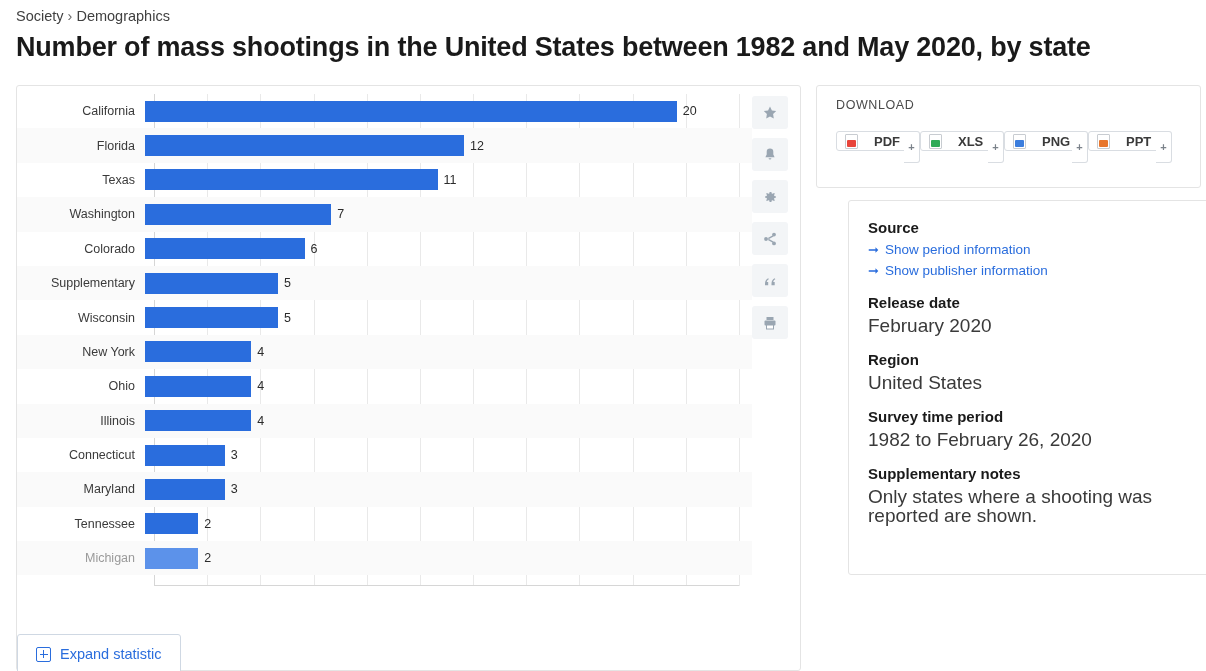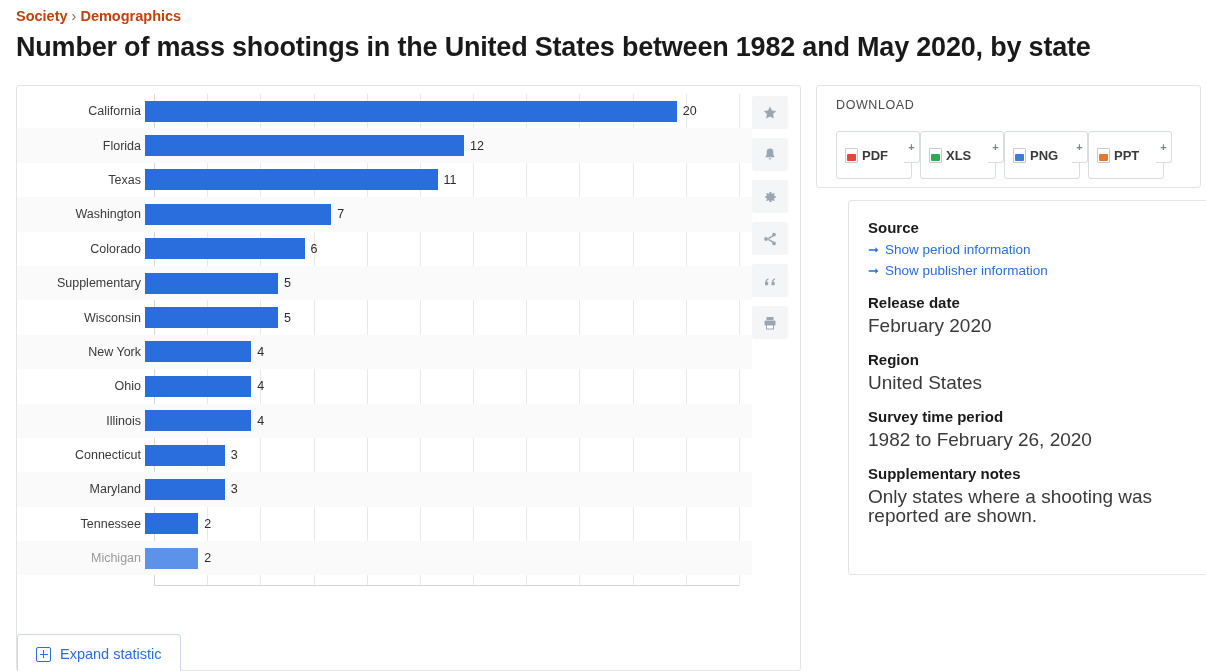--- a/index.html
+++ b/index.html
@@ -11,21 +11,21 @@
     color: #2b2b2b;
     overflow: hidden;
   }
   #root { position: relative; width: 1206px; height: 671px; }
 
   
   .breadcrumb {
     position: absolute; left: 16px; top: 8px;
     font-size: 14.5px; color: #1f6fd0;
   }
-  .breadcrumb a { color: #c2410c; text-decoration: none; font-weight: bold; }
+  .breadcrumb a { color: #404040; text-decoration: none; }
   .breadcrumb .sep { color: #6b6b6b; margin: 0 4px; }
 
   
   .page-title {
     position: absolute; left: 16px; top: 30px; right: 16px;
     font-size: 27px; line-height: 34px; font-weight: bold;
     color: #1a1a1a; letter-spacing: -0.2px;
   }
 
   
@@ -46,21 +46,21 @@
   .row {
     position: relative;
     height: 34.4px;
     display: flex;
     align-items: center;
   }
   .row.alt { background: #fafafa; }
   .row .cat {
     width: 128px;
     text-align: right;
-    padding-right: 4px;
+    padding-right: 10px;
     font-size: 12.5px;
     color: #3a3a3a;
     white-space: nowrap;
   }
   .row.last .cat { color: #9a9a9a; }
   .barwrap {
     position: relative;
     flex: 1;
     height: 100%;
     display: flex;
@@ -150,22 +150,22 @@
     font-size: 12.5px; font-weight: normal; letter-spacing: .6px; color: #4a4a4a;
   }
   .dl-buttons {
     position: absolute; left: 19px; top: 45px;
     display: flex; gap: 8px;
   }
   .dl-btn {
     position: relative;
     border: 1px solid #d9dde2; border-radius: 3px;
     background: #fff;
-    height: 48px; width: 76px;
-    display: flex; align-items: center; gap: 4px;
+    height: 20px; width: 76px;
+    display: flex; align-items: center; gap: 16px;
     padding-left: 8px;
     font-size: 13px; font-weight: bold; color: #3a3a3a;
     cursor: pointer;
   }
   .dl-btn .ficon {
     width: 13px; height: 15px; border-radius: 1px;
     display: inline-block; position: relative;
     background: #ffffff; border: 1px solid #c8ccd1;
   }
   .dl-btn .ficon:after {

